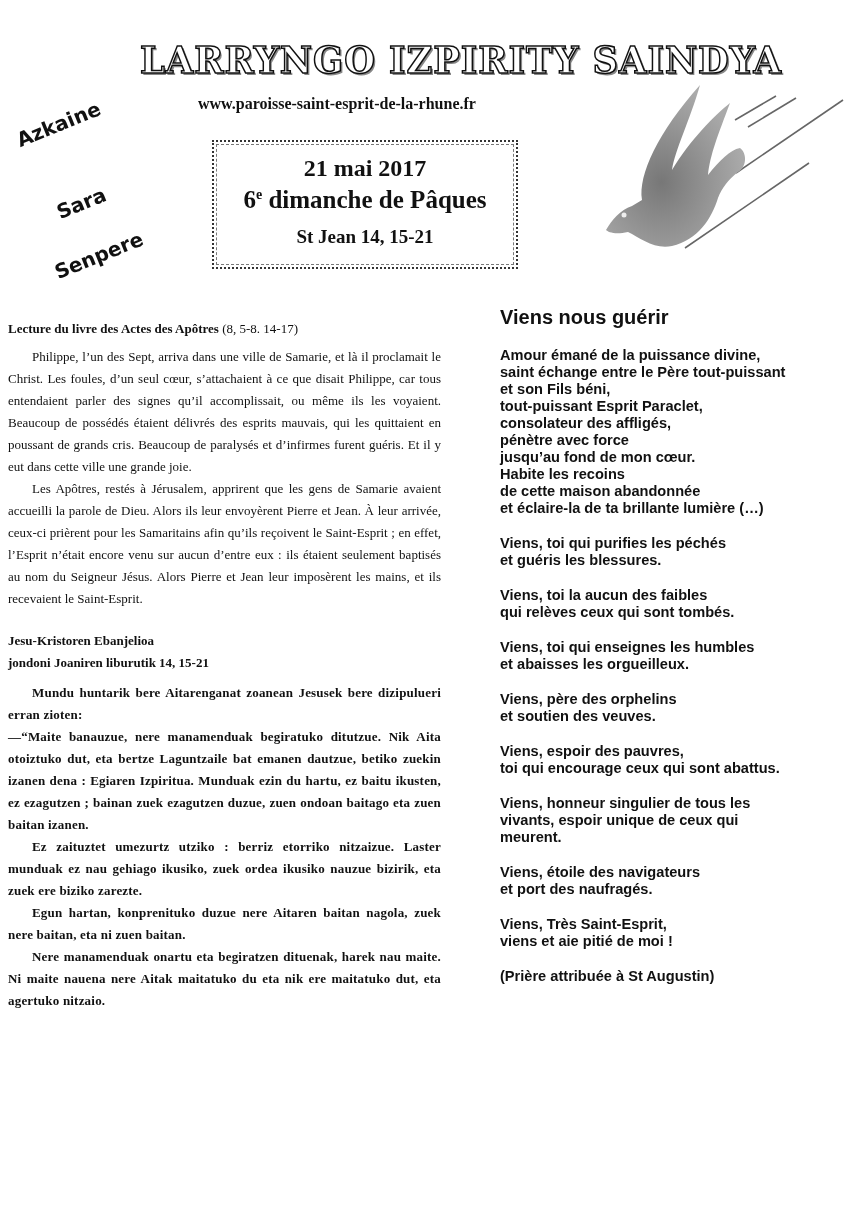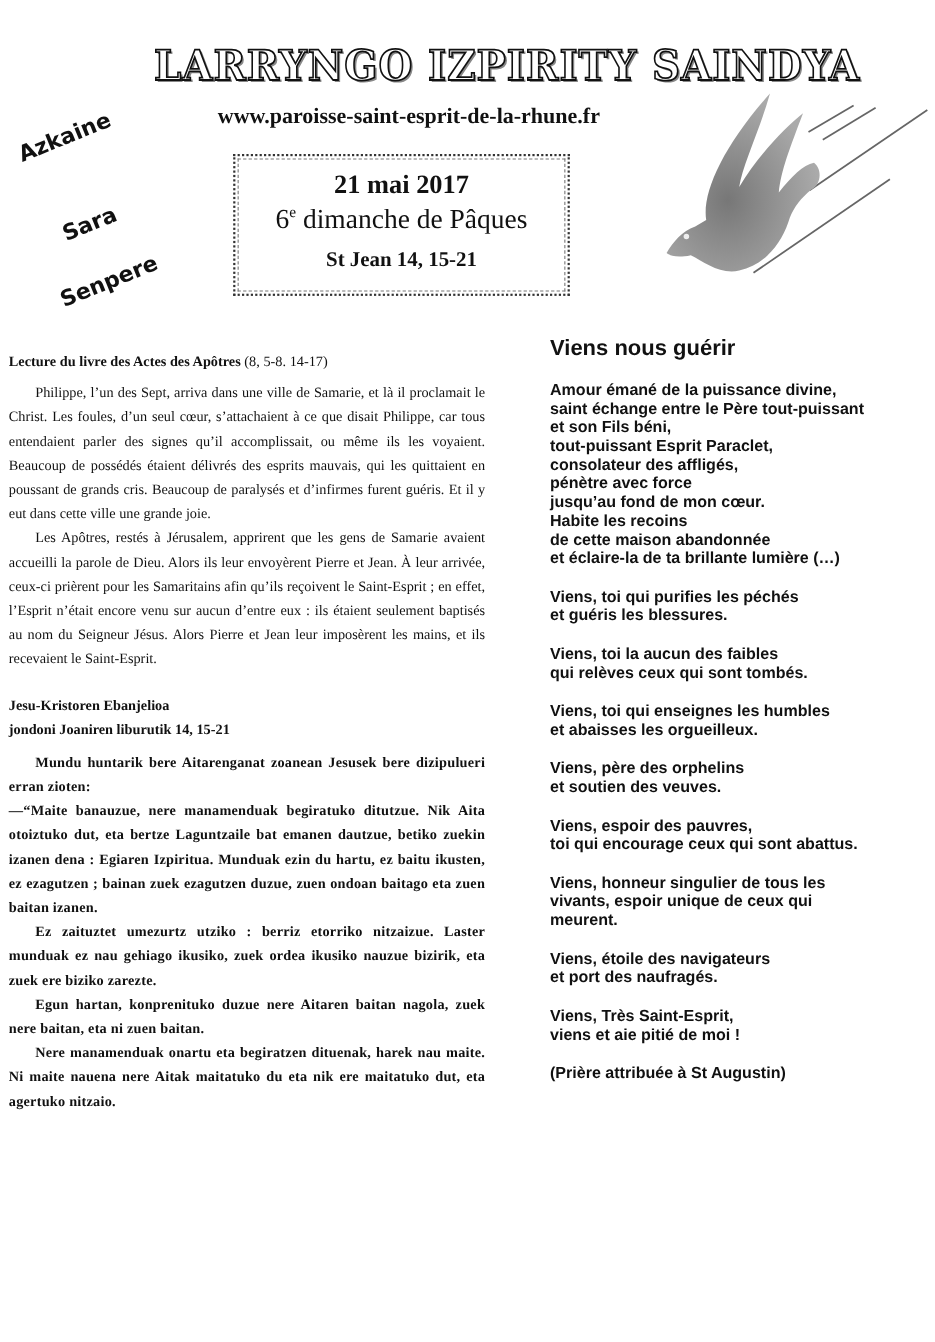--- a/index.html
+++ b/index.html
@@ -2,31 +2,31 @@
 <html><head>
 <meta charset="utf-8">
 <style>
   html, body { margin: 0; padding: 0; background: #ffffff; }
   body { width: 850px; height: 1220px; position: relative; overflow: hidden; color: #111; }
 
   .masthead { position: absolute; left: 140px; top: 38px; width: 445px; height: 44px;
     font-family: "DejaVu Serif", serif; font-size: 38px; font-weight: bold; letter-spacing: 1px;
     color: #fff; -webkit-text-stroke: 1.6px #111; text-shadow: 2px 2px 0 #888; white-space: nowrap; line-height: 44px; transform: scaleX(0.93); transform-origin: left center; }
 
-  .website { position: absolute; left: 198px; top: 95px; font-family: "Liberation Serif", serif; font-weight: bold; font-size: 20px; }
+  .website { position: absolute; left: 198px; top: 95px; font-family: "Liberation Serif", serif; font-weight: bold; font-size: 16px; }
 
   .villages { position: absolute; left: 0; top: 90px; width: 200px; height: 170px; font-family: "DejaVu Sans", sans-serif; font-weight: bold; font-size: 20px; }
   .villages span { position: absolute; display: block; transform: rotate(-22deg); transform-origin: left bottom; white-space: nowrap; }
   .v0 { left: 22px; top: 38px; }
   .v1 { left: 62px; top: 110px; }
   .v2 { left: 60px; top: 170px; }
 
   .datebox { position: absolute; left: 212px; top: 140px; width: 302px; height: 125px; border: 2px dotted #333; outline: 1px dashed #777; outline-offset: -5px; text-align: center; font-family: "Liberation Serif", serif; }
   .datebox .date { font-size: 24px; font-weight: bold; margin-top: 13px; }
-  .datebox .sunday { font-size: 25px; font-weight: normal; margin-top: 4px; text-align: center; }
+  .datebox .sunday { font-size: 25px; font-weight: bold; margin-top: 4px; text-align: center; }
   .datebox .sunday sup { font-size: 14px; }
   .datebox .gospel { font-size: 19px; font-weight: bold; margin-top: 12px; }
 
   .dove { position: absolute; left: 580px; top: 70px; width: 270px; height: 190px; }
 
   .left-col { position: absolute; left: 8px; top: 318px; width: 433px; font-family: "Liberation Serif", serif; font-size: 13px; line-height: 22px; text-align: justify; }
   .left-col p { margin: 0; text-indent: 24px; }
   .reading-title { font-weight: bold; margin-bottom: 6px; }
   .reading-title .ref { font-weight: normal; }
   .gospel-head { font-weight: bold; margin-top: 20px; margin-bottom: 8px; line-height: 22px; }

